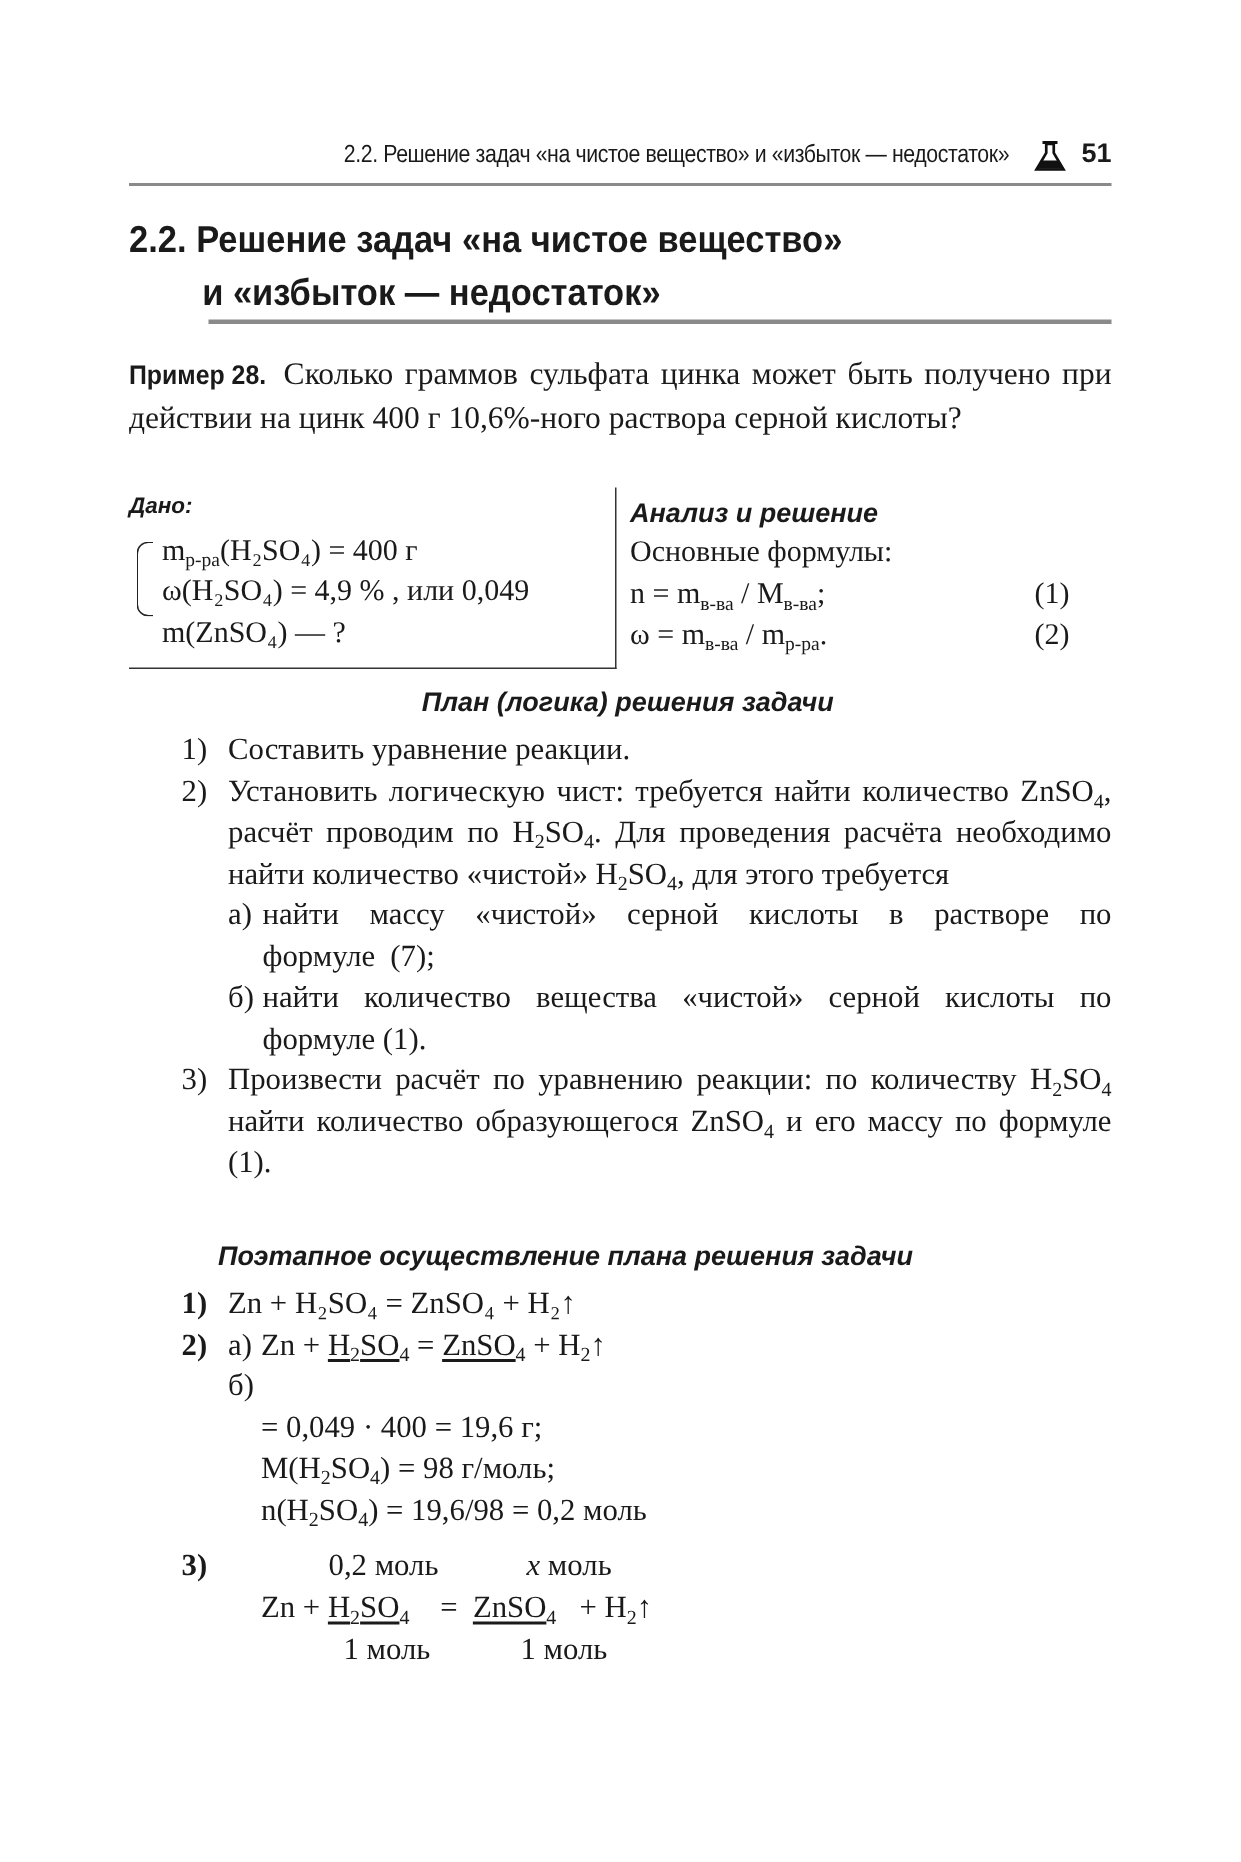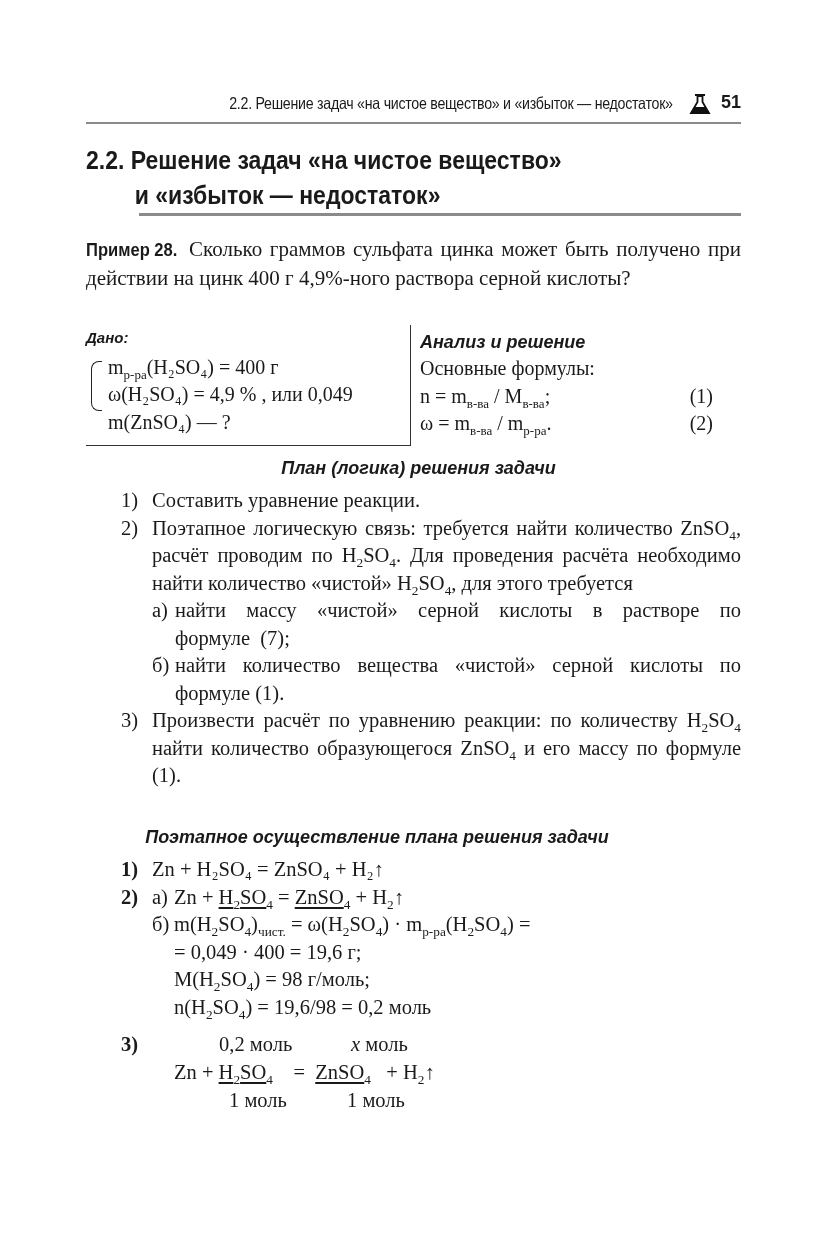--- a/index.html
+++ b/index.html
@@ -71,21 +71,21 @@
 </div>
 
 <div class="sec-title sans">
   <span>2.2. Решение задач «на чистое вещество»</span>
   <span class="l2">и «избыток — недостаток»</span>
 </div>
 <div class="sec-rule"></div>
 
 <div class="example serif">
   <span class="lbl">Пример 28.</span>
-  <span>Сколько граммов сульфата цинка может быть получено при действии на цинк 400 г 4,9%-ного раствора серной кислоты?</span>
+  <span>Сколько граммов сульфата цинка может быть получено при действии на цинк 400 г 10,6%-ного раствора серной кислоты?</span>
 </div>
 
 <div class="given serif">
   <div class="head">Дано:</div>
   <div class="brace"></div>
   <div class="row r1"><span>m</span><sub>р-ра</sub><span>(H₂SO₄)</span><span> = 400 г</span></div>
   <div class="row r2"><span>ω</span><span>(H₂SO₄)</span><span> = 4,9 % , или 0,049</span></div>
   <div class="row r3"><span>m</span><span>(ZnSO₄)</span><span> — ?</span></div>
 </div>
 
@@ -104,21 +104,21 @@
 
 <div class="subhead plan-head"><span>План (логика) решения задачи</span></div>
 
 <div class="plan serif">
   <div class="item">
     <span class="n">1)</span>
     <span>Составить уравнение реакции.</span>
   </div>
   <div class="item">
     <span class="n">2)</span>
-    <span><span>Поэтапное логическую связь: требуется найти количество ZnSO</span><sub>4</sub><span>, расчёт проводим по H</span><sub>2</sub><span>SO</span><sub>4</sub><span>. Для проведения расчёта необходимо найти количество «чистой» H</span><sub>2</sub><span>SO</span><sub>4</sub><span>, для этого требуется</span></span>
+    <span><span>Установить логическую чист: требуется найти количество ZnSO</span><sub>4</sub><span>, расчёт проводим по H</span><sub>2</sub><span>SO</span><sub>4</sub><span>. Для проведения расчёта необходимо найти количество «чистой» H</span><sub>2</sub><span>SO</span><sub>4</sub><span>, для этого требуется</span></span>
     <div class="sub spaced">
       <span class="n">а)</span>
       <span>найти массу «чистой» серной кислоты в растворе по формуле (7);</span>
     </div>
     <div class="sub">
       <span class="n">б)</span>
       <span>найти количество вещества «чистой» серной кислоты по формуле (1).</span>
     </div>
   </div>
   <div class="item">
@@ -134,21 +134,20 @@
     <span class="n" style="font-weight:bold">1)</span>
     <span style="position:absolute;left:31px">Zn + H₂SO₄ = ZnSO₄ + H₂↑</span>
   </div>
   <div class="line">
     <span class="n" style="font-weight:bold">2)</span>
     <span style="position:absolute;left:31px">а)</span>
     <span style="position:absolute;left:53px">Zn + <span class="u">H</span><sub>2</sub><span class="u">SO</span><sub>4</sub> = <span class="u">ZnSO</span><sub>4</sub> + H<sub>2</sub>↑</span>
   </div>
   <div class="line">
     <span style="position:absolute;left:31px">б)</span>
-    <span style="position:absolute;left:53px">m(H<sub>2</sub>SO<sub>4</sub>)<sub>чист.</sub> = ω(H<sub>2</sub>SO<sub>4</sub>) · m<sub>р-ра</sub>(H<sub>2</sub>SO<sub>4</sub>) =</span>
   </div>
   <div class="line">
     <span style="position:absolute;left:53px">= 0,049 · 400 = 19,6 г;</span>
   </div>
   <div class="line">
     <span style="position:absolute;left:53px">M(H<sub>2</sub>SO<sub>4</sub>) = 98 г/моль;</span>
   </div>
   <div class="line">
     <span style="position:absolute;left:53px">n(H<sub>2</sub>SO<sub>4</sub>) = 19,6/98 = 0,2 моль</span>
   </div>

